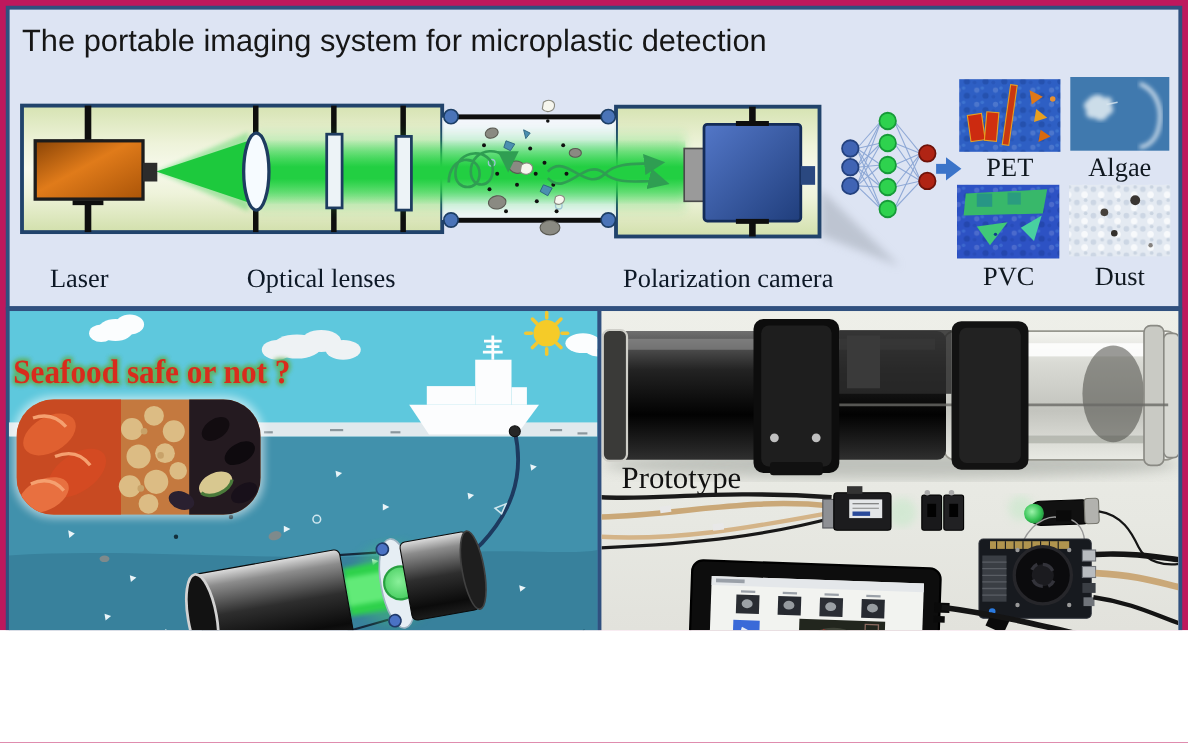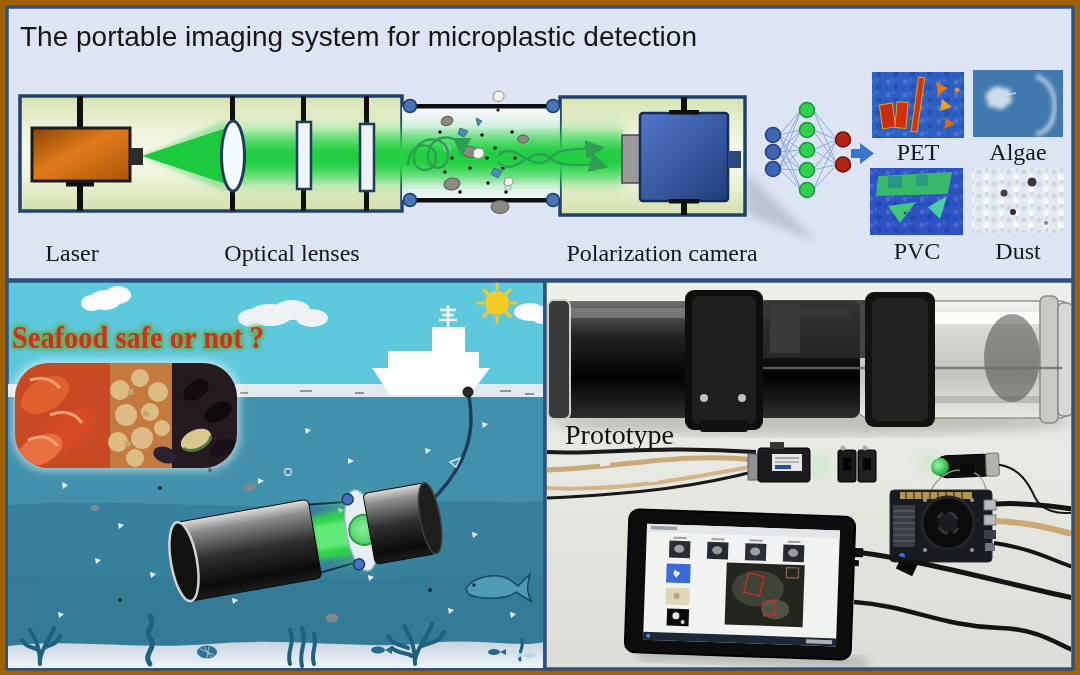--- a/index.html
+++ b/index.html
@@ -1,16 +1,16 @@
 <!DOCTYPE html>
 <html><head>
 <meta charset="utf-8">
 <style>
   html,body{margin:0;padding:0;background:#ffffff;}
-  #stage{position:relative;width:1080px;height:675px;background:#a16207;overflow:hidden;
+  #stage{position:relative;width:1080px;height:573px;background:#be185d;overflow:hidden;
          font-family:"Liberation Serif",serif;}
   svg text{user-select:none;}
 </style>
 </head>
 <body>
 
 <div id="stage">
 <svg width="1080" height="675" viewBox="0 0 1080 675">
   <defs>
     <linearGradient id="boxGrad" x1="0" y1="0" x2="0" y2="1">

